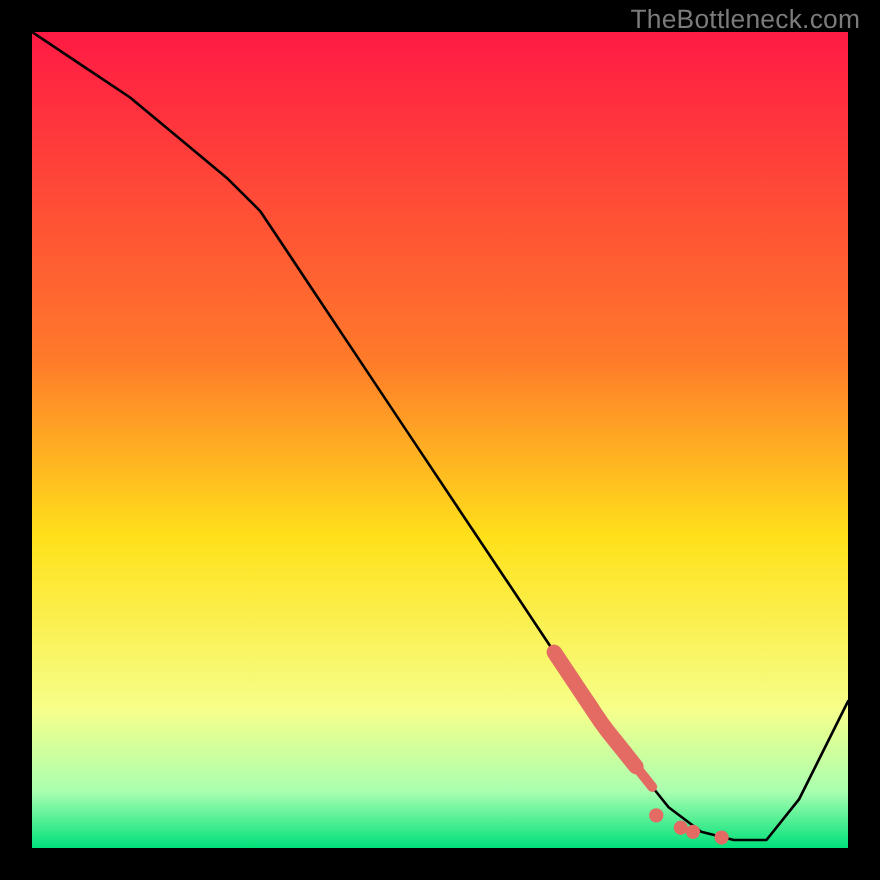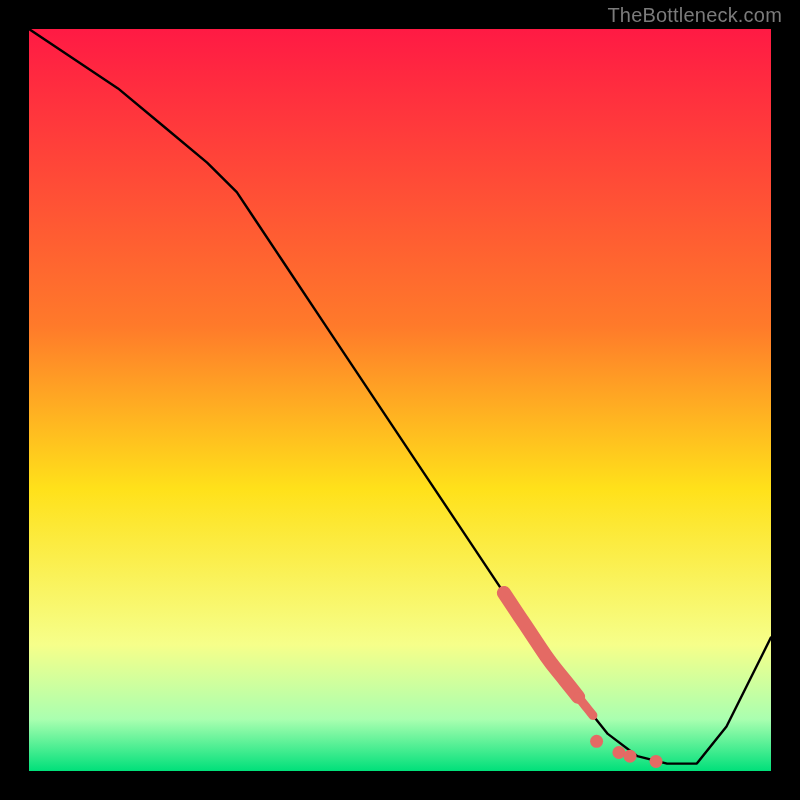--- a/index.html
+++ b/index.html
@@ -17,21 +17,21 @@
     left: 0;
     width: 800px;
     height: 800px;
     background: #000;
   }
   .watermark {
     position: absolute;
     top: 4px;
     right: 18px;
     color: #7b7b7b;
-    font-size: 20px;
+    font-size: 24px;
     font-weight: 500;
     letter-spacing: 0.2px;
     z-index: 20;
   }
   .plot {
     position: absolute;
     top: 29px;
     left: 29px;
     width: 742px;
     height: 742px;

